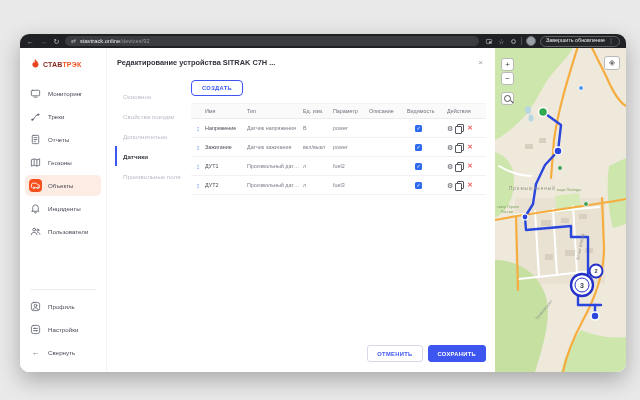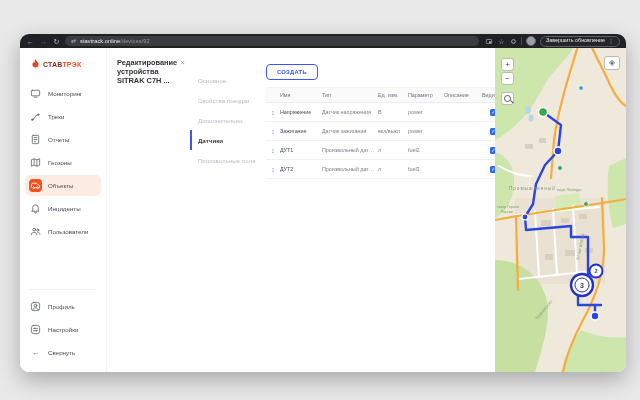--- a/index.html
+++ b/index.html
@@ -33,21 +33,21 @@
   .logo-text .p2{color:#f4511e}
   .s-item{display:flex;align-items:center;gap:6px;height:21px;margin:1px 5px;padding:0 4px;border-radius:5px;color:#464a55;font-size:6.2px;cursor:pointer}
   .s-item .ic{width:13px;height:13px;display:flex;align-items:center;justify-content:center;flex:0 0 13px}
   .s-item.active{background:#fdece4}
   .s-item.active .ic{background:#f4511e;border-radius:4px}
   .s-div{height:1px;background:#ededf1;margin:6px 10px 5px}
   .s-spacer{flex:1}
   .collapse-glyph{font-size:8px;color:#565a66;line-height:1}
 
   
-  .main{flex:1;display:flex;min-width:0;border-left:1px solid #f3f3f5;padding:10px 7px 8px 8px;position:relative}
+  .main{flex:1;display:flex;flex-direction:column;min-width:0;border-left:1px solid #f3f3f5;padding:10px 7px 8px 8px;position:relative}
   .dlg-head{display:flex;justify-content:space-between;align-items:flex-start;padding:0 2px 6px 2px}
   .dlg-title{font-size:7.4px;font-weight:bold;color:#2f323a}
   .dlg-close{color:#9a9da5;font-size:8px;line-height:1;cursor:pointer;padding:1px 3px}
   .dlg-body{display:flex;flex:1;min-height:0}
   .vtabs{width:70px;flex:0 0 70px;display:flex;flex-direction:column;padding-top:12px}
   .vtab{font-size:6.2px;color:#b8bcc6;padding:6.5px 0 6.5px 6px;border-left:2px solid transparent;cursor:pointer}
   .vtab.active{color:#363a42;font-weight:bold;border-left-color:#3d56f0}
   .panel{flex:1;min-width:0;display:flex;flex-direction:column;padding:4px 2px 0 6px}
   .btn-create{align-self:flex-start;background:#fff;border:1px solid #3d56f0;color:#3d56f0;font-size:5.8px;font-weight:bold;letter-spacing:.3px;border-radius:4px;padding:4px 10px;margin:2px 0 7px 0;cursor:pointer;font-family:inherit}
 

